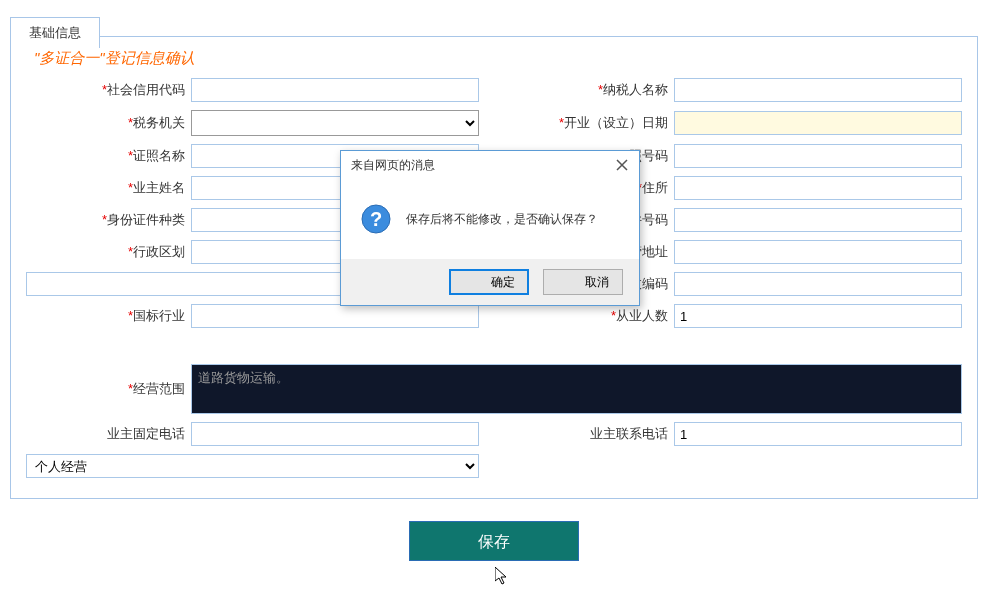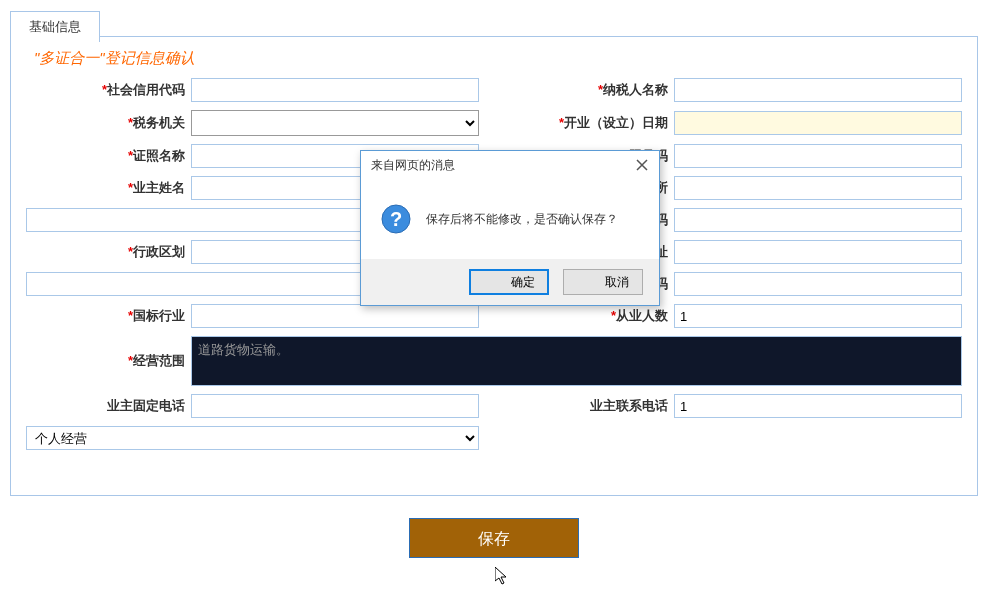--- a/index.html
+++ b/index.html
@@ -18,21 +18,21 @@
       position: relative;
     }
     .tab {
       display: inline-block;
       padding: 6px 18px;
       border: 1px solid #a8c6e8;
       border-bottom: none;
       background: #fff;
       position: relative;
       z-index: 2;
-      top: 6px;
+      top: 12px;
       cursor: pointer;
     }
     .form-panel {
       border: 1px solid #a8c6e8;
       padding: 12px 15px 20px 15px;
       min-height: 460px;
     }
     .section-title {
       color: #ff6600;
       font-size: 15px;
@@ -41,32 +41,32 @@
       margin-bottom: 10px;
       padding-left: 8px;
     }
     .form-grid {
       display: grid;
       grid-template-columns: 1fr 1fr;
       gap: 8px 30px;
     }
     .form-grid .full-row {
       grid-column: 1 / -1;
+      margin-top: 28px;
     }
     .form-row {
       display: flex;
       align-items: center;
     }
     .form-label {
       width: 165px;
       text-align: right;
       padding-right: 6px;
       font-size: 13px;
       white-space: nowrap;
-      font-weight: bold;
     }
     .required::before {
       content: "*";
       color: #e60000;
     }
     .form-input {
       flex: 1;
       height: 24px;
       border: 1px solid #aac8e8;
       padding: 0 5px;
@@ -96,21 +96,21 @@
     }
     .save-btn-container {
       text-align: center;
       margin-top: 22px;
     }
     .save-btn {
       display: inline-block;
       width: 170px;
       height: 40px;
       line-height: 40px;
-      background: #a16207;
+      background: #0f766e;
       border: 1px solid #2a6cb4;
       color: #fff;
       font-size: 16px;
       cursor: pointer;
     }
     .cursor-pointer {
       position: absolute;
       left: 495px;
       top: 567px;
       pointer-events: none;
@@ -123,21 +123,20 @@
       z-index: 100;
     }
     .modal {
       position: absolute;
       left: 340px;
       top: 150px;
       width: 300px;
       background: #fff;
       border: 1px solid #5b9bd5;
       box-shadow: 2px 3px 8px rgba(0,0,0,0.25);
-      margin-left: 20px;
     }
     .modal-header {
       display: flex;
       justify-content: space-between;
       align-items: center;
       padding: 5px 8px 5px 10px;
       font-size: 12px;
     }
     .modal-close {
       width: 18px;
@@ -232,20 +231,21 @@
     <div class="form-row">
       <label class="form-label required">业主姓名</label>
       <input class="form-input" value="" style="">
     </div>
     <div class="form-row">
       <label class="form-label required">住所</label>
       <input class="form-input" value="" style="">
     </div>
 
     <div class="form-row">
+      <label class="form-label required">身份证件种类</label>
       <input class="form-input" value="" style="">
     </div>
     <div class="form-row">
       <label class="form-label required">件号码</label>
       <input class="form-input" value="" style="">
     </div>
 
     <div class="form-row">
       <label class="form-label required">行政区划</label>
       <input class="form-input" value="" style="">

